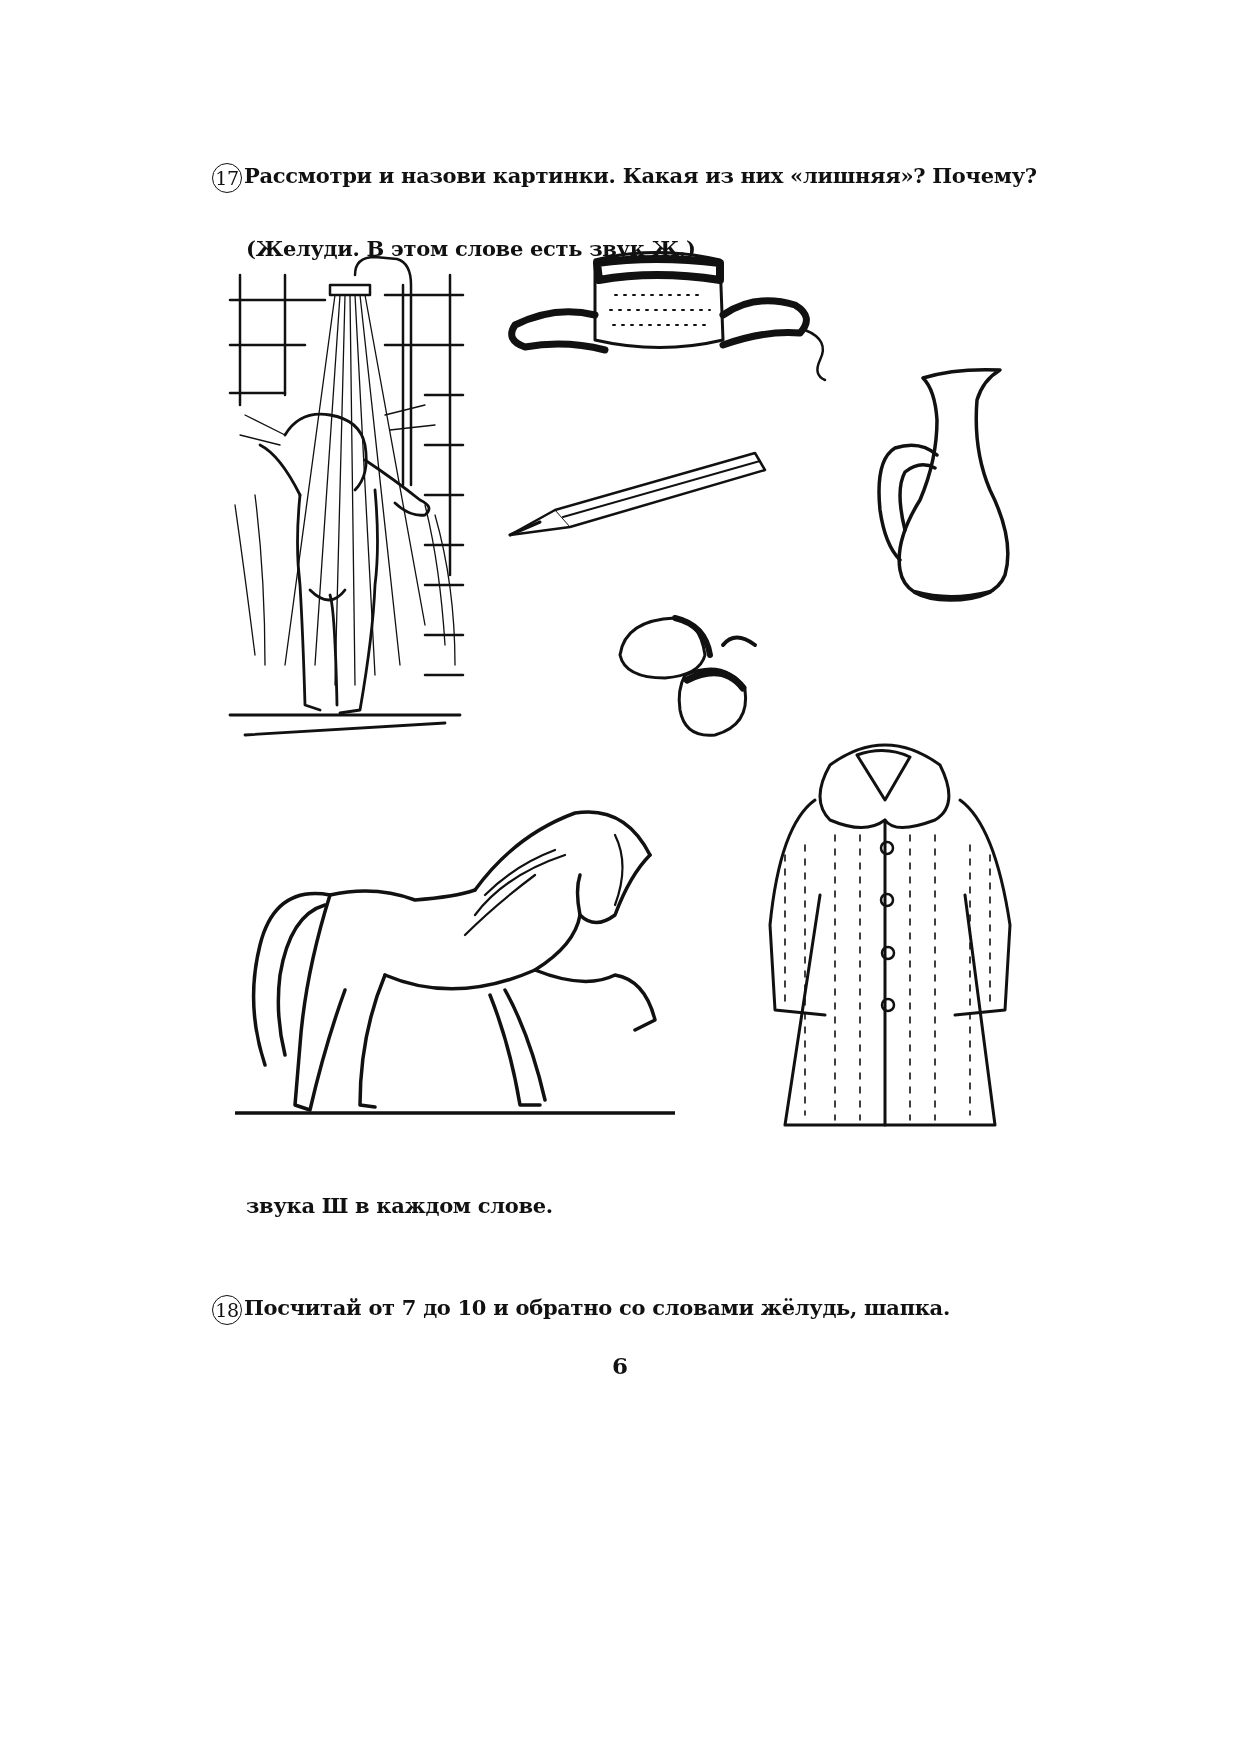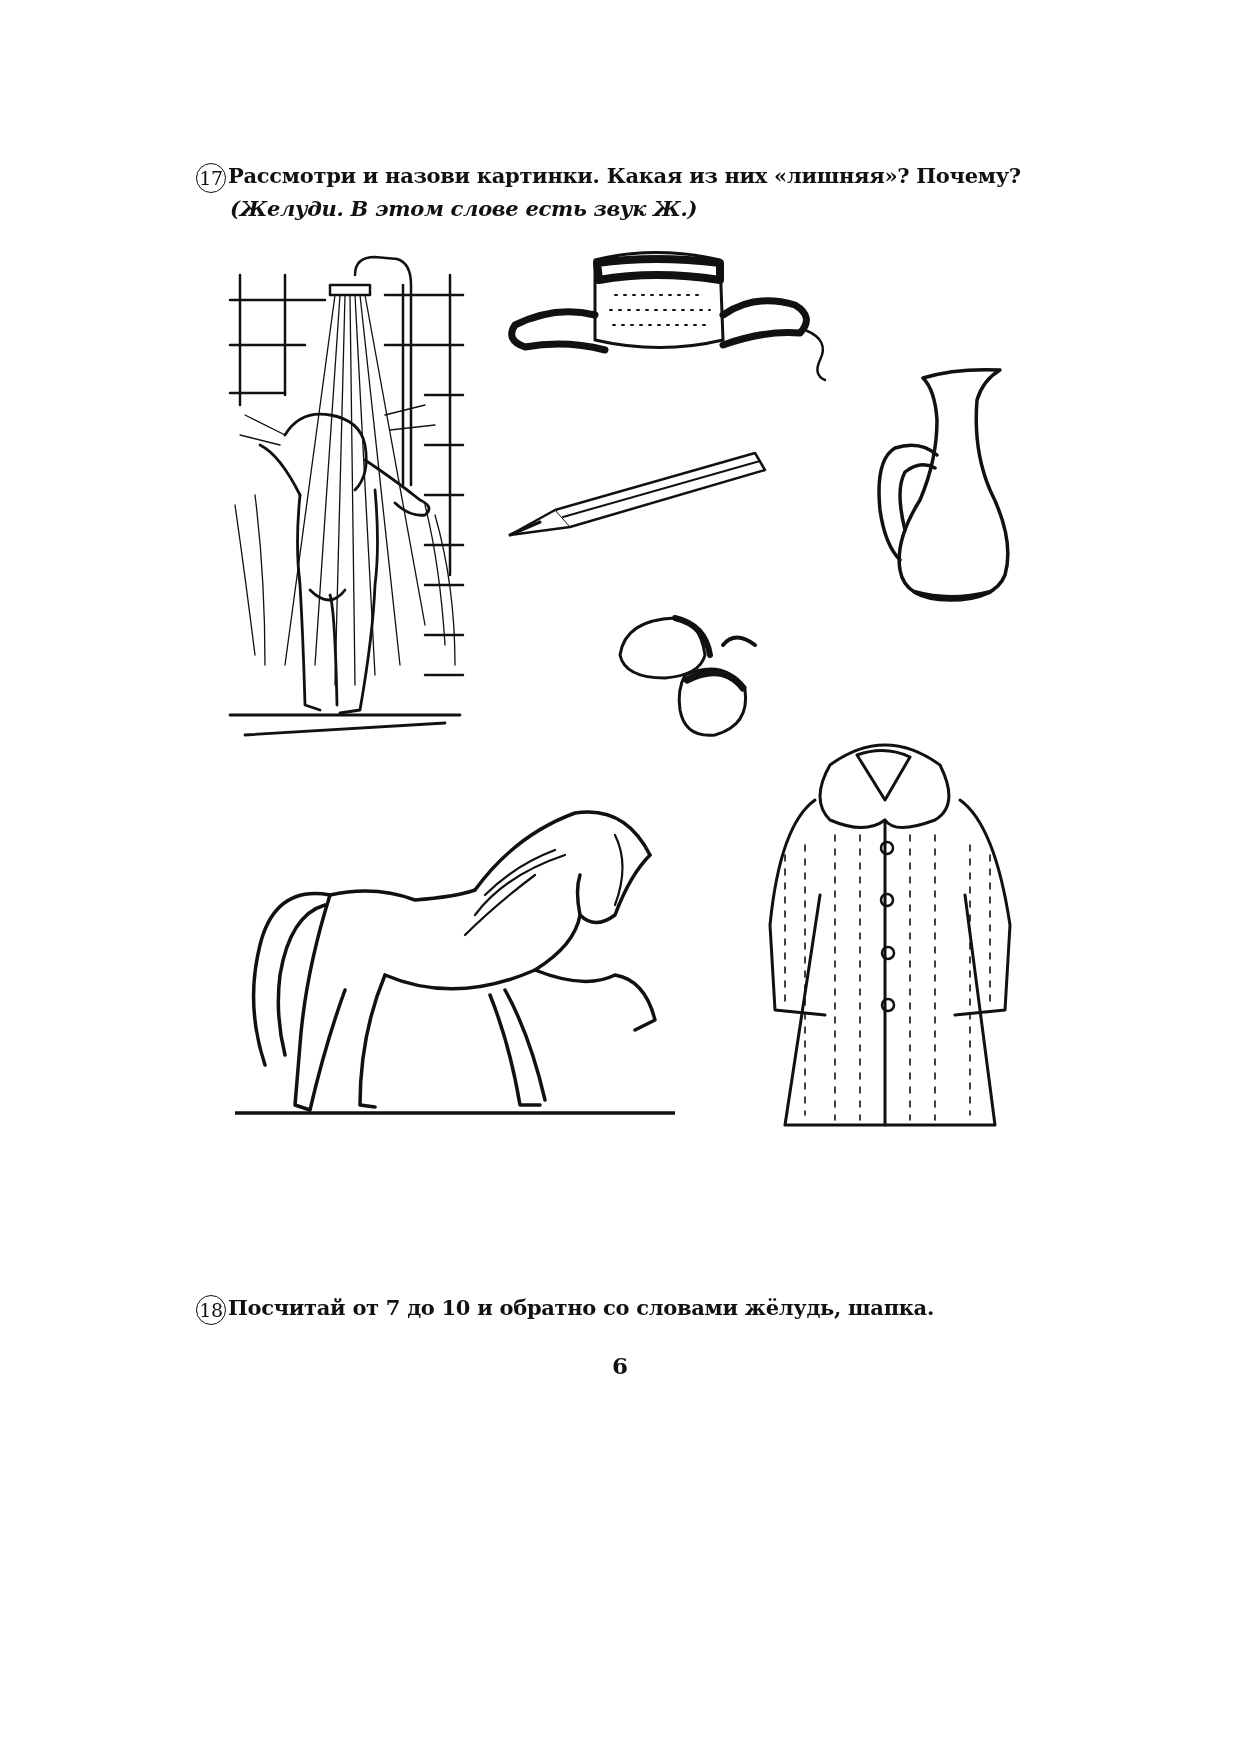--- a/index.html
+++ b/index.html
@@ -1,23 +1,23 @@
 <!DOCTYPE html>
 <html><head>
 <meta charset="utf-8">
 <style>
   html, body { margin: 0; padding: 0; background: #ffffff; }
   body { width: 1240px; height: 1754px; position: relative; overflow: hidden;
          font-family: "DejaVu Serif", "Liberation Serif", serif; color: #111; }
-  .task { position: absolute; left: 196px; font-size: 21px; line-height: 32px; font-weight: bold; letter-spacing: -0.3px; }
+  .task { position: absolute; left: 212px; font-size: 21px; line-height: 32px; font-weight: bold; letter-spacing: -0.3px; }
   .num { display: inline-block; width: 28px; height: 28px; border: 1.6px solid #111; border-radius: 50%;
          text-align: center; line-height: 28px; font-size: 19px; font-weight: normal; margin-right: 2px; vertical-align: -2px; }
   .indent { padding-left: 34px; }
   .ital { }
-  .ans { font-style: italic; font-weight: bold; }
+  .ans { font-weight: bold; margin-top: 40px; }
   .pagenum { position: absolute; left: 0; width: 1240px; top: 1352px; text-align: center; font-size: 23px; font-weight: bold; }
   svg { position: absolute; }
   svg * { fill: none; stroke: #111; stroke-linecap: round; stroke-linejoin: round; }
 </style>
 </head>
 <body>
 
 <div class="task" style="top:160px;">
   <div><span class="num">17</span><span>Рассмотри и назови картинки. Какая из них «лишняя»? Почему?</span></div>
   <div class="indent ans">(Желуди. В этом слове есть звук Ж.)</div>
@@ -153,19 +153,20 @@
     <line x1="115" y1="110" x2="115" y2="395"></line>
       <line x1="165" y1="110" x2="165" y2="395"></line>
     <line x1="190" y1="110" x2="190" y2="395"></line>
       <line x1="225" y1="120" x2="225" y2="390"></line>
     <line x1="245" y1="130" x2="245" y2="280"></line>
       <line x1="40" y1="130" x2="40" y2="280"></line>
   </g>
 </svg>
 
 <div class="task" style="top:1190px;">
+  <div class="indent">звука Ш в каждом слове.</div>
 </div>
 
 <div class="task" style="top:1292px;">
   <span class="num">18</span><span>Посчитай от 7 до 10 и обратно со словами </span><span class="ital">жёлудь, шапка.</span>
 </div>
 
 <div class="pagenum">6</div>
 
 </body></html>

